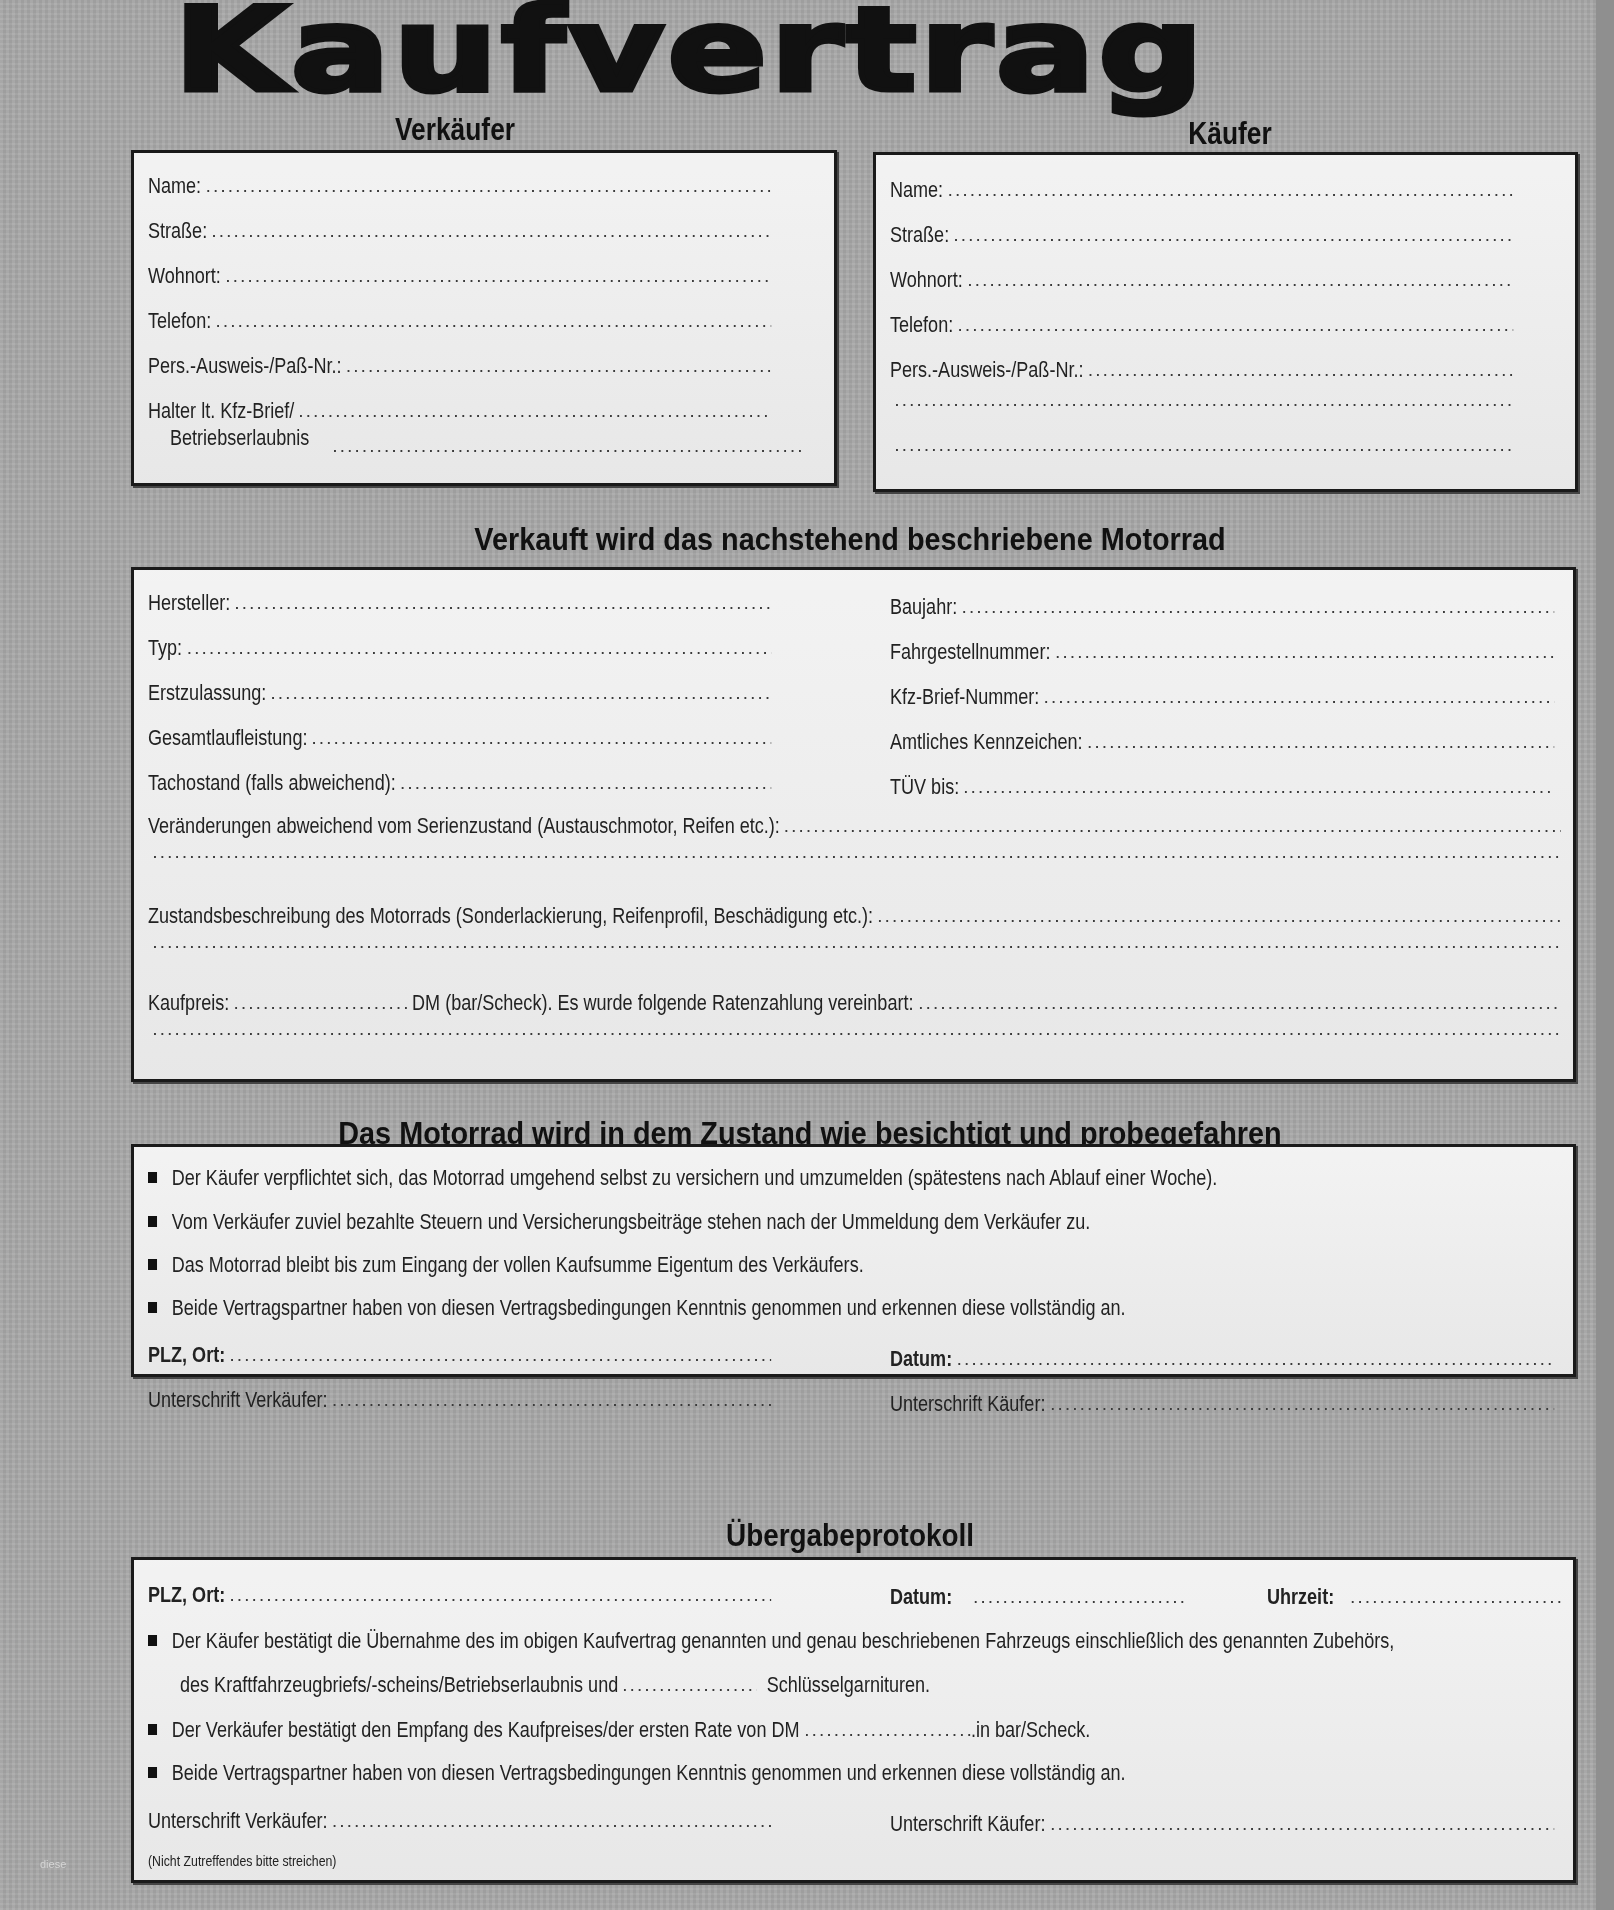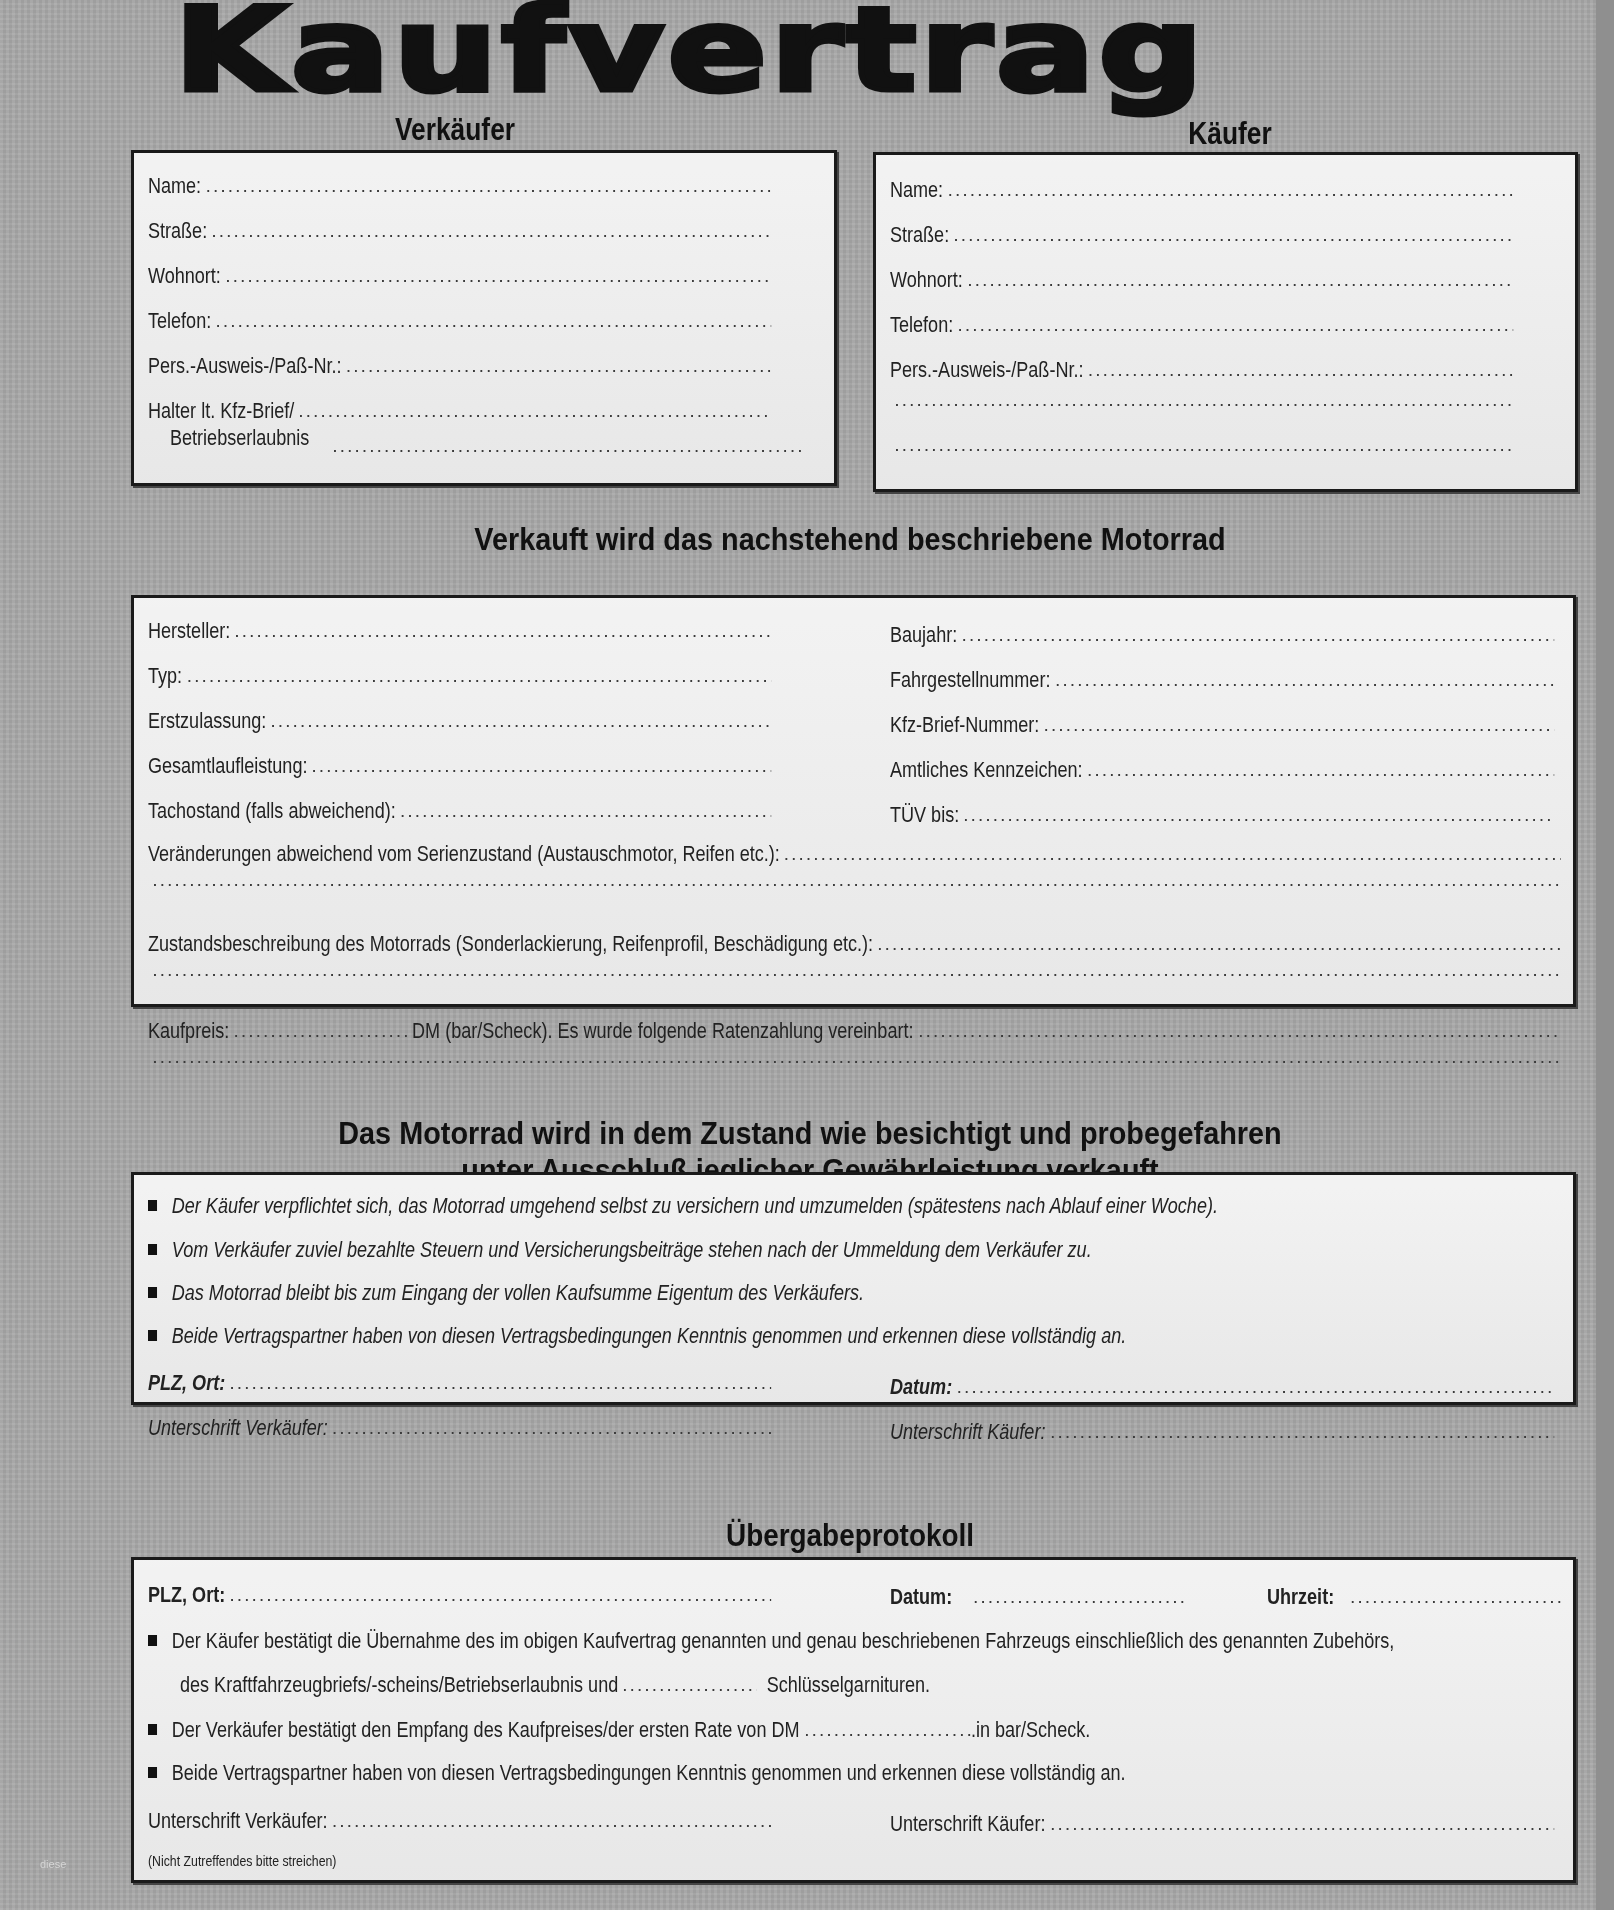--- a/index.html
+++ b/index.html
@@ -117,21 +117,21 @@
   </div>
   <div class="row" style="left:14px; top:248px; width:760px;">
     <span class="dots"></span>
   </div>
   <div class="row" style="left:14px; top:293px; width:760px;">
     <span class="dots"></span>
   </div>
 </div>
 
 <div class="heading" style="left:300px; top:522px; width:1100px; font-size:31px; transform:scaleX(0.93);">Verkauft wird das nachstehend beschriebene Motorrad</div>
-<div class="box" style="left:131px; top:567px; width:1445px; height:412px;margin-top:28px;">
+<div class="box" style="left:131px; top:567px; width:1445px; height:515px;">
   <div class="row" style="left:14px; top:20px; width:760px;">
     <span class="lbl">Hersteller:</span>
       <span class="dots"></span>
   </div>
   <div class="row" style="left:14px; top:65px; width:760px;">
     <span class="lbl">Typ:</span>
       <span class="dots"></span>
   </div>
   <div class="row" style="left:14px; top:110px; width:760px;">
     <span class="lbl">Erstzulassung:</span>
@@ -187,21 +187,21 @@
       <span class="tail">DM (bar/Scheck). Es wurde folgende Ratenzahlung vereinbart:</span>
       <span class="dots"></span>
   </div>
   <div class="row" style="left:14px; top:462px; width:1723px;">
     <span class="dots"></span>
   </div>
 </div>
 
 <div class="heading" style="left:160px; top:1116px; width:1300px; font-size:31px; transform:scaleX(0.93);">Das Motorrad wird in dem Zustand wie besichtigt und probegefahren</div>
 <div class="heading" style="left:260px; top:1153px; width:1100px; font-size:31px; transform:scaleX(0.93);">unter Ausschluß jeglicher Gewährleistung verkauft</div>
-<div class="box" style="left:131px; top:1172px; width:1445px; height:233px;font-style:italic;">
+<div class="box" style="left:131px; top:1144px; width:1445px; height:233px;">
   <div class="row" style="left:14px; top:18px; width:1600px;">
     <span class="bullet-sq"></span>
       <span class="lbl">Der Käufer verpflichtet sich, das Motorrad umgehend selbst zu versichern und umzumelden (spätestens nach Ablauf einer Woche).</span>
   </div>
   <div class="row" style="left:14px; top:62px; width:1600px;">
     <span class="bullet-sq"></span>
       <span class="lbl">Vom Verkäufer zuviel bezahlte Steuern und Versicherungsbeiträge stehen nach der Ummeldung dem Verkäufer zu.</span>
   </div>
   <div class="row" style="left:14px; top:105px; width:1600px;">
     <span class="bullet-sq"></span>

